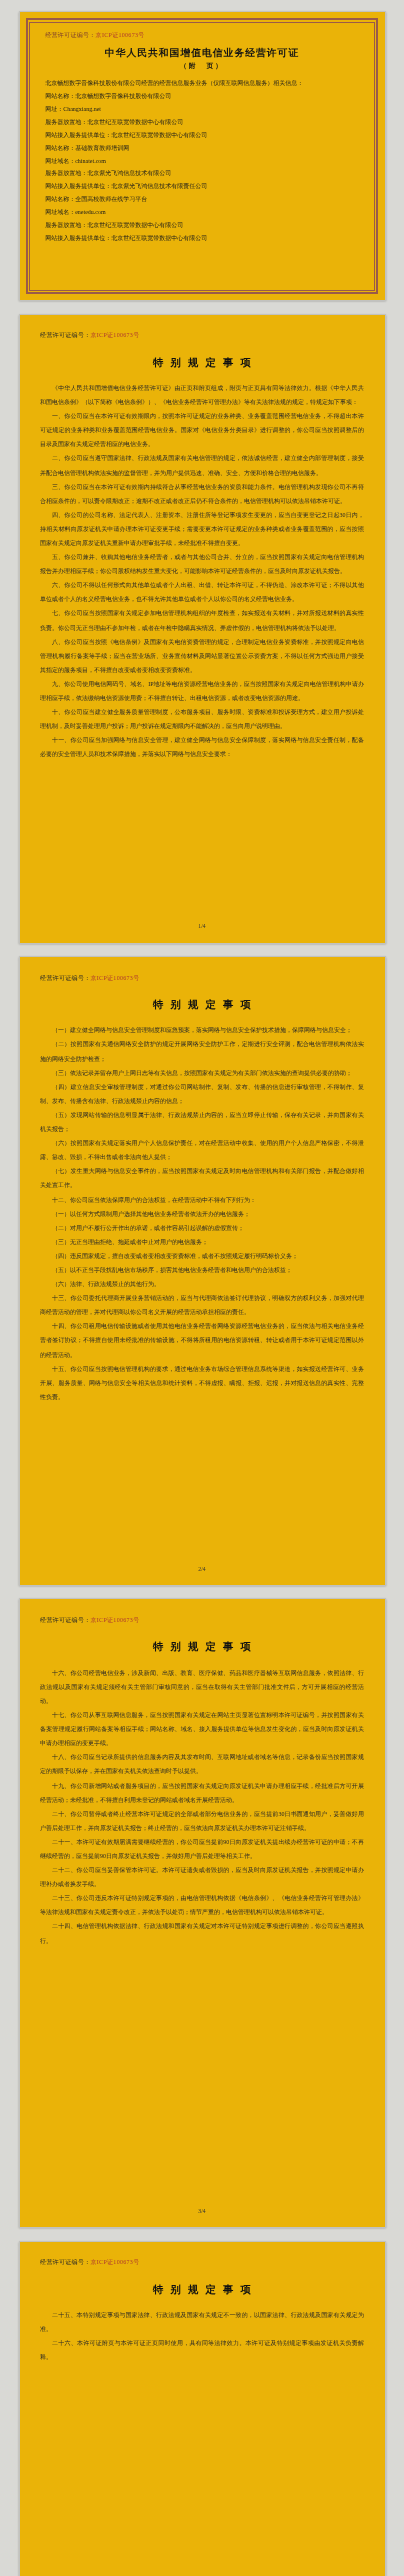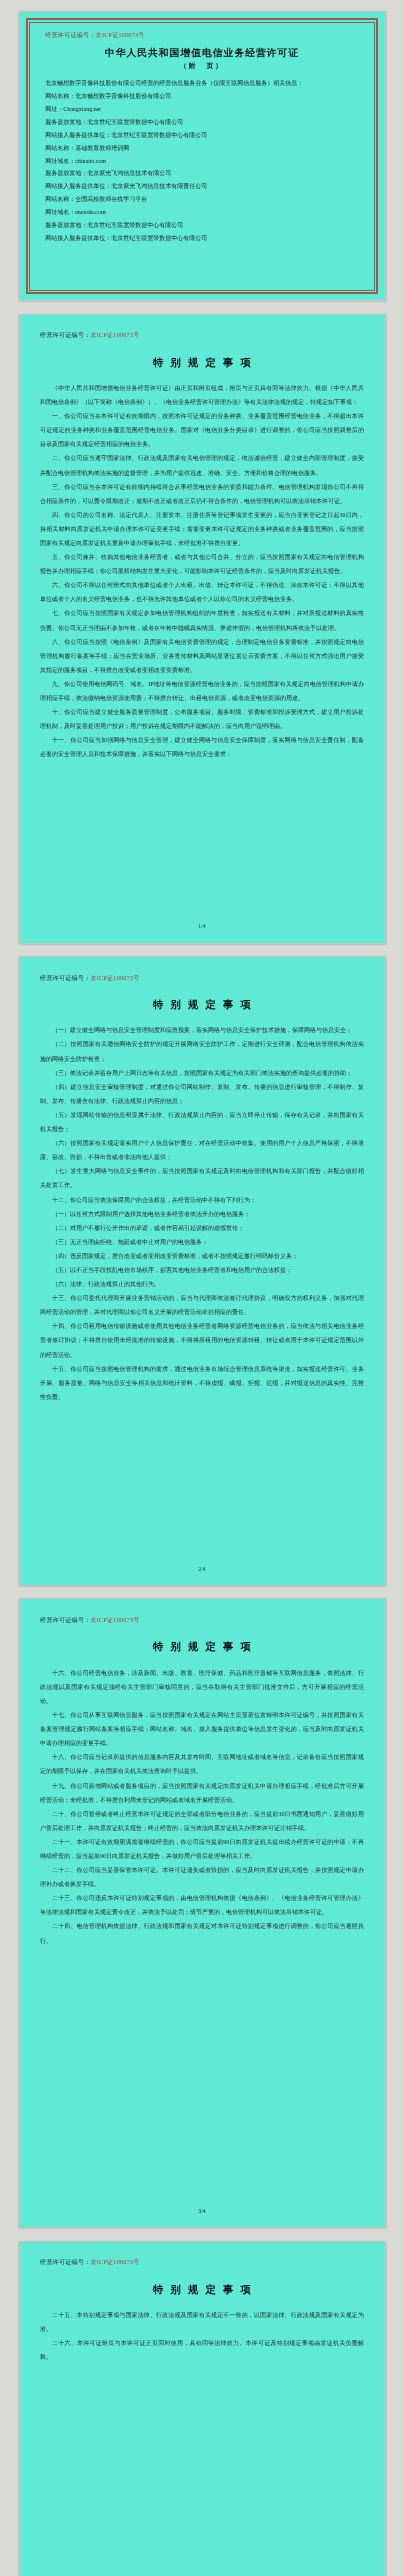--- a/index.html
+++ b/index.html
@@ -4,21 +4,21 @@
 <style>
   html, body { margin: 0; padding: 0; }
   body {
     background: #d9d9d5;
     font-family: "Liberation Serif", "DejaVu Serif", serif;
     padding: 11.3px 0 1px;
   }
   .page {
     width: 367px;
     margin: 0 auto 12.4px;
-    background: #5eead4;
+    background: #eab308;
     border: 0.5px solid #c2c2be;
     box-shadow: 0 0.5px 2.1px rgba(0,0,0,.28);
     box-sizing: border-box;
     position: relative;
   }
   
   .cert { height: 290px; padding: 6.2px; }
   .cert-frame {
     position: relative;
     height: 100%;

